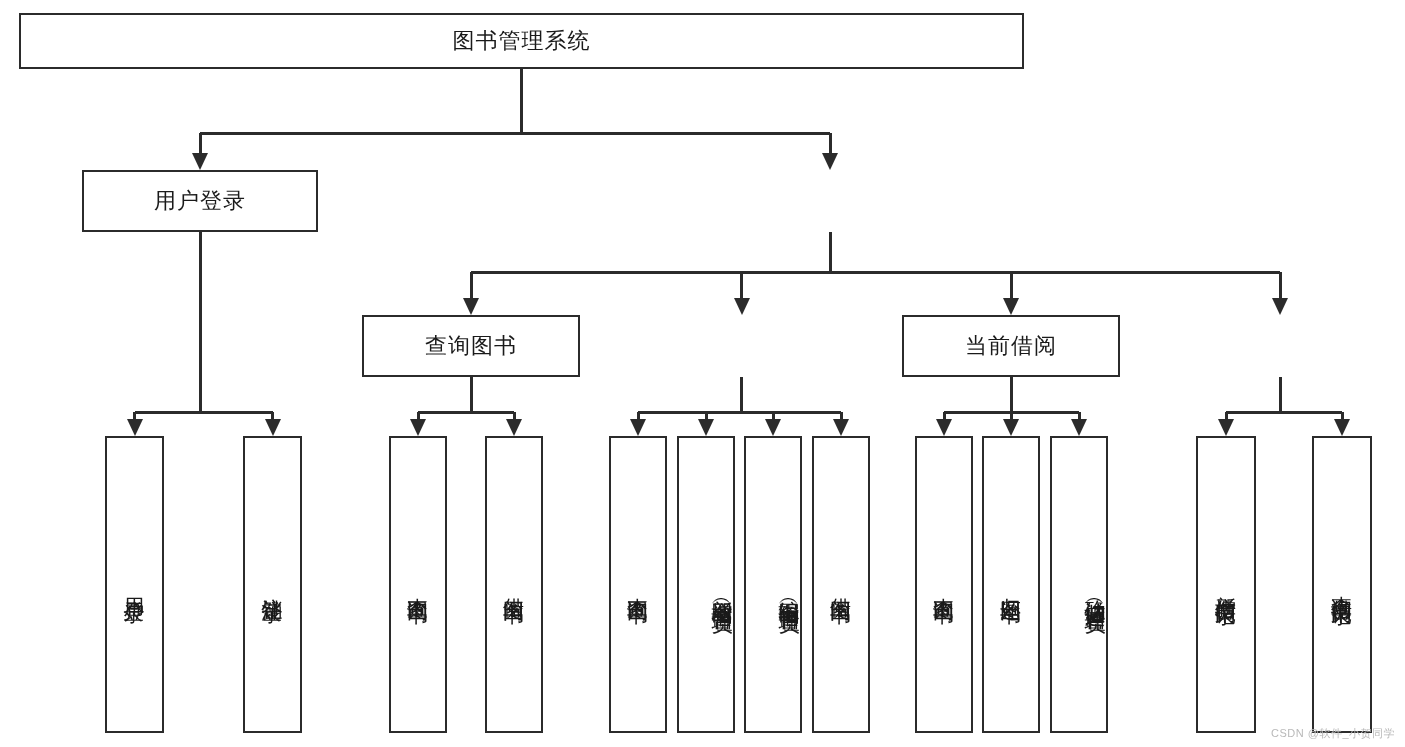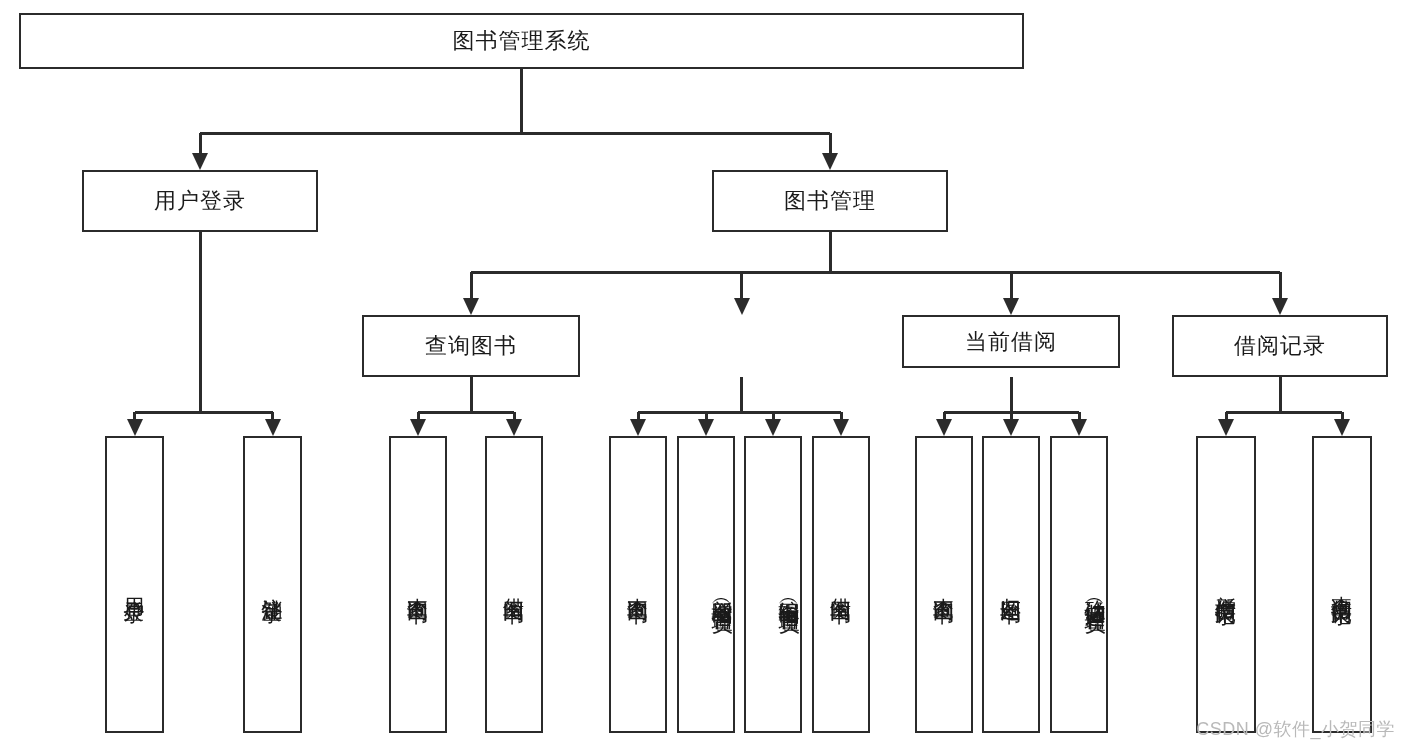--- a/index.html
+++ b/index.html
@@ -54,39 +54,37 @@
     width: 0;
     height: 0;
     border-left: 8px solid transparent;
     border-right: 8px solid transparent;
     border-top: 17px solid #2b2b2b;
   }
   #watermark {
     position: absolute;
     right: 10px;
     bottom: 6px;
-    font-size: 18px;
+    font-size: 11px;
     color: #b9b9b9;
     letter-spacing: 0.5px;
     white-space: nowrap;
   }
 </style>
 </head>
 <body>
 
 <div id="canvas">
 
   <div class="node horiz" id="n-root" style="left: 19px; top: 13px; width: 1005px; height: 56px;">图书管理系统</div>
 
   <div class="node horiz" id="n-user-login" style="left: 82px; top: 170px; width: 236px; height: 62px;">用户登录</div>
-  <div class="node horiz" id="n-book-manage" style="left: 712px; top: 170px; width: 236px; height: 62px;">图书管理</div>
 
   <div class="node horiz" id="n-new-book-rec" style="left: 362px; top: 315px; width: 218px; height: 62px;">查询图书</div>
-  <div class="node horiz" id="n-current-borrow" style="left: 902px; top: 315px; width: 218px; height: 53px;">当前借阅</div>
-  <div class="node horiz" id="n-borrow-record" style="left: 1172px; top: 315px; width: 216px; height: 62px;">借阅记录</div>
+  <div class="node horiz" id="n-current-borrow" style="left: 902px; top: 315px; width: 218px; height: 62px;">当前借阅</div>
 
   <div class="node vert short" id="l0" style="left: 105px; top: 436px; width: 59px; height: 297px;">用户登录</div>
   <div class="node vert short" id="l1" style="left: 243px; top: 436px; width: 59px; height: 297px;">注销登录</div>
   <div class="node vert short" id="l2" style="left: 389px; top: 436px; width: 58px; height: 297px;">查询图书</div>
   <div class="node vert short" id="l3" style="left: 485px; top: 436px; width: 58px; height: 297px;">借阅图书</div>
   <div class="node vert short" id="l4" style="left: 609px; top: 436px; width: 58px; height: 297px;">查询图书</div>
   <div class="node vert" id="l5" style="left: 677px; top: 436px; width: 58px; height: 297px;">新增图书（管理员）</div>
   <div class="node vert" id="l6" style="left: 744px; top: 436px; width: 58px; height: 297px;">编辑图书（管理员）</div>
   <div class="node vert short" id="l7" style="left: 812px; top: 436px; width: 58px; height: 297px;">借阅图书</div>
   <div class="node vert short" id="l8" style="left: 915px; top: 436px; width: 58px; height: 297px;">查询图书</div>

